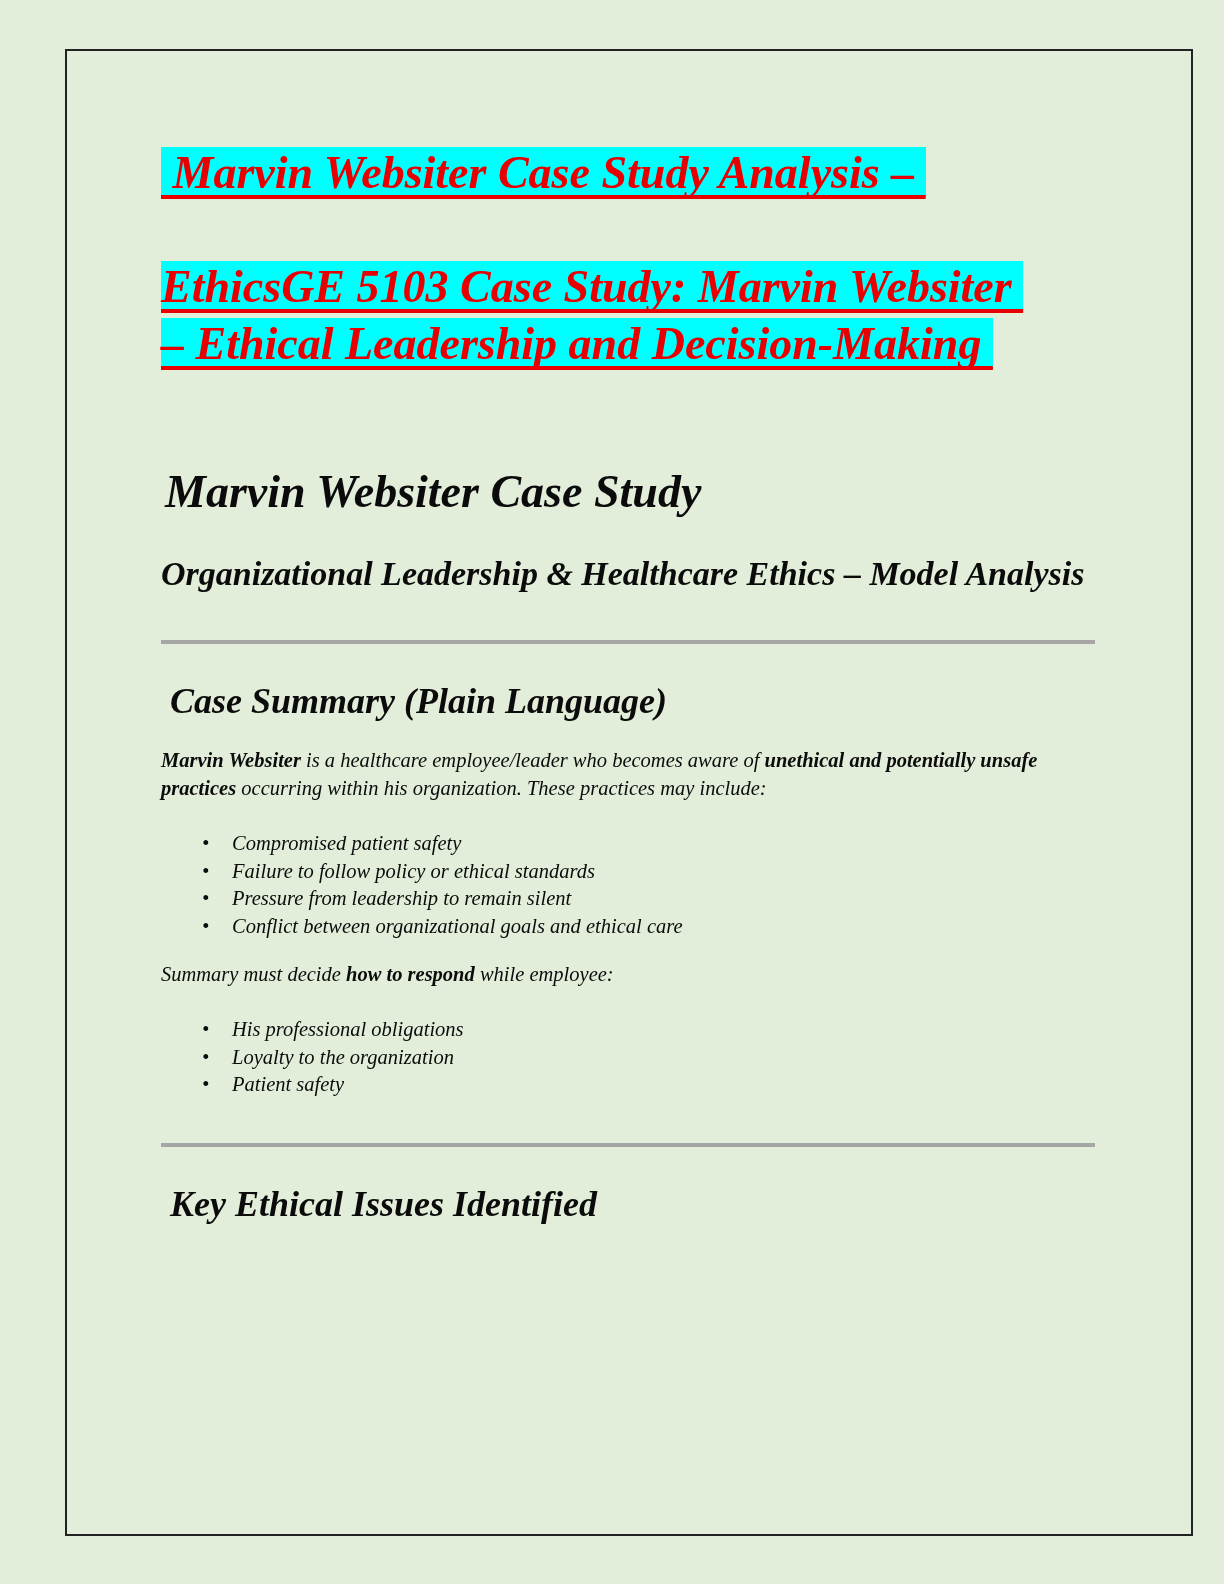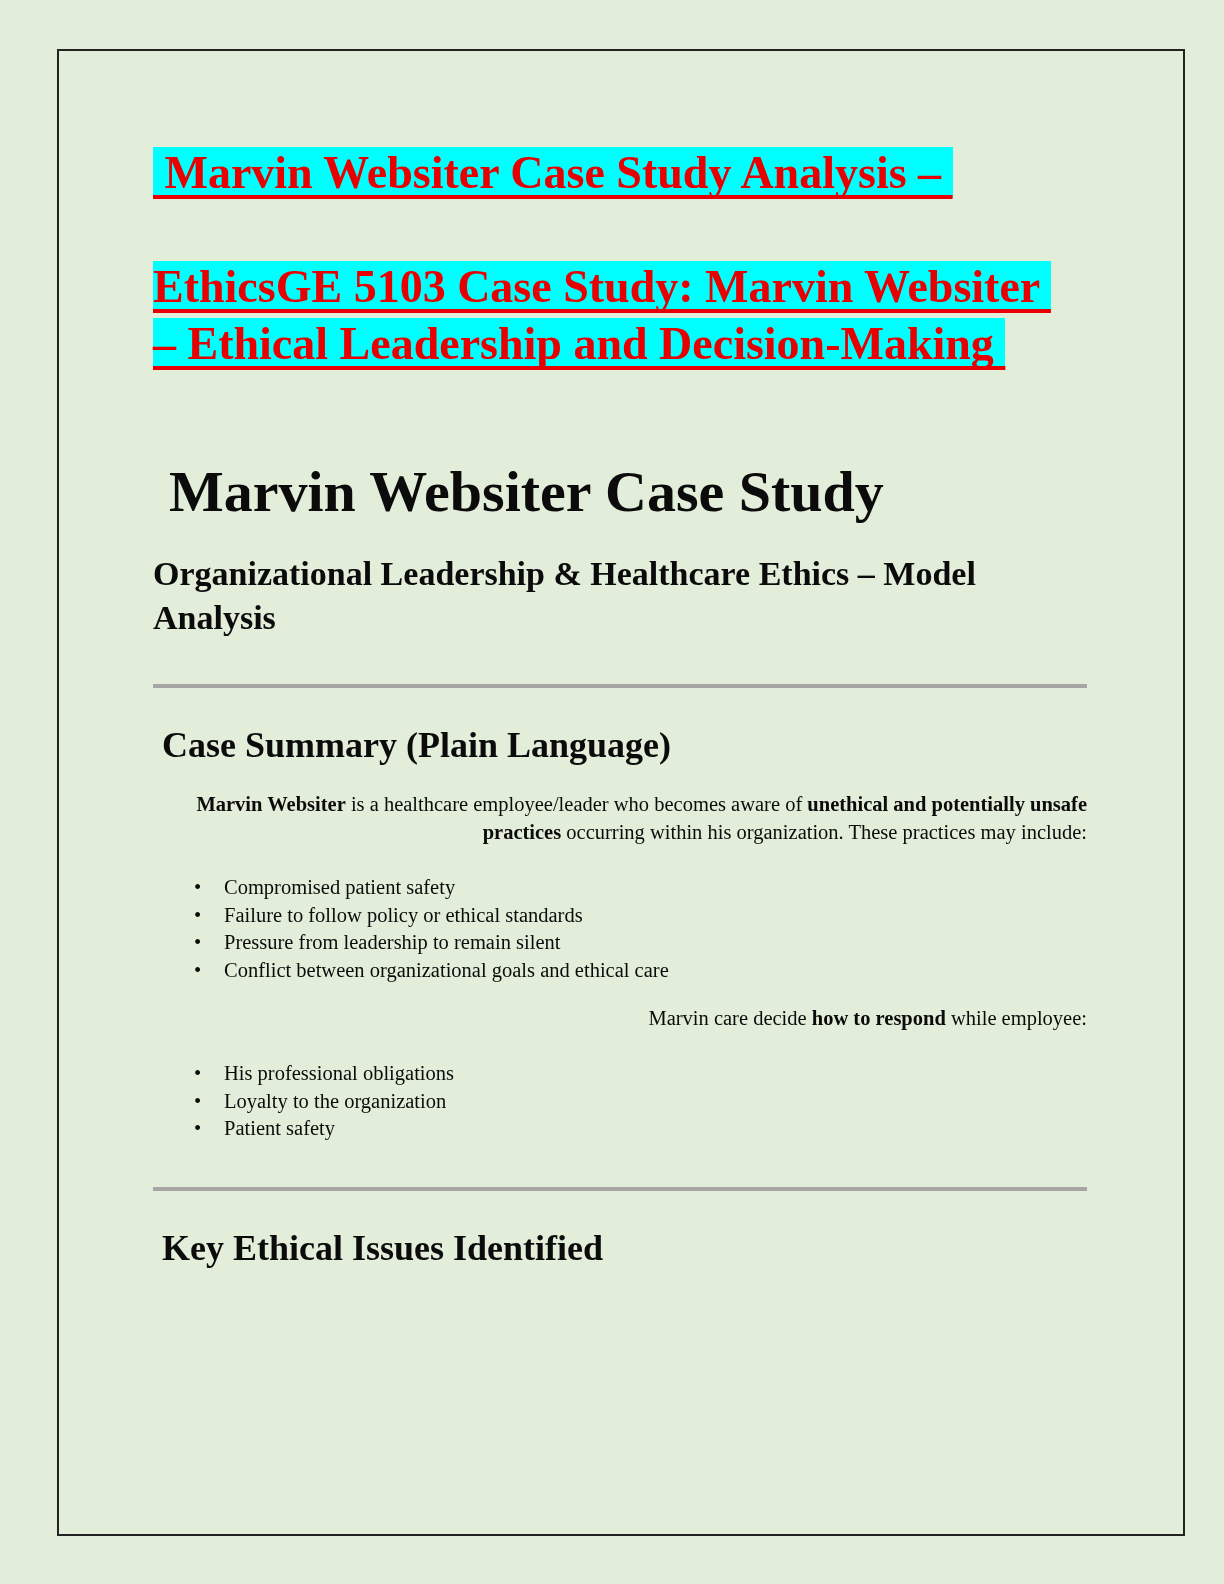--- a/index.html
+++ b/index.html
@@ -13,65 +13,65 @@
   *{box-sizing:border-box;}
   html,body{margin:0;padding:0;}
   body{
     width:1224px;height:1584px;
     background:var(--bg);
     font-family:"Liberation Serif","DejaVu Serif",serif;
     color:var(--ink);
     position:relative;
   }
   .page-border{
-    position:absolute;left:57px;top:49px;
+    position:absolute;left:65px;top:49px;
     width:1128px;height:1487px;
     border:2px solid var(--page-border);
     padding:93px 96px 0 94px;
+    font-style:italic;
   }
   .doc-title{
     margin:0;
     font-size:46px;
     line-height:57px;
     font-weight:bold;
     color:var(--accent-red);
   }
   .doc-title .hl-line{
     background:var(--hl);
     white-space:pre;
     text-decoration:underline;
     text-decoration-color:var(--accent-red);
     text-decoration-thickness:4px;
     text-underline-offset:7px;
     text-decoration-skip-ink:none;
   }
   .h-main{
-    margin:92px 0 0 16px;
-    font-size:58px;line-height:56px;font-weight:bold;
+    margin:92px 0 0 4px;
+    font-size:46px;line-height:56px;font-weight:bold;
     white-space:pre-wrap;
   }
   .h-sub{
     margin:32px 0 8px 0;
     font-size:34px;line-height:44px;font-weight:bold;
     white-space:pre-wrap;
   }
   .rule{
     border:none;height:4px;background:var(--rule);
     margin:44px 0 0 0;width:100%;
   }
   .h-section{
     margin:34px 0 0 0;
     font-size:36px;line-height:46px;font-weight:bold;
     white-space:pre-wrap;
   }
   .body-par{
     margin:22px 0 0 0;
     font-size:20.5px;line-height:28px;
     white-space:pre-wrap;
-    text-align:right;
   }
   .body-par .b{font-weight:bold;}
   .par-2{margin-top:20px;}
   ul.bullets{
     margin:28px 0 0 0;
     padding:0 0 0 71px;
     list-style:none;
     font-size:20.5px;line-height:27.5px;
   }
   ul.bullets li{
@@ -101,21 +101,21 @@
 
   <p class="body-par"><span class="b">Marvin Websiter</span><span> is a healthcare employee/leader who becomes aware of </span><span class="b">unethical and potentially unsafe practices</span><span> occurring within his organization. These practices may include:</span></p>
 
   <ul class="bullets">
       <li>Compromised patient safety</li>
       <li>Failure to follow policy or ethical standards</li>
       <li>Pressure from leadership to remain silent</li>
       <li>Conflict between organizational goals and ethical care</li>
     </ul>
 
-  <p class="body-par par-2"><span>Marvin care decide </span><span class="b">how to respond</span><span> while employee:</span></p>
+  <p class="body-par par-2"><span>Summary must decide </span><span class="b">how to respond</span><span> while employee:</span></p>
 
   <ul class="bullets">
       <li>His professional obligations</li>
       <li>Loyalty to the organization</li>
       <li>Patient safety</li>
     </ul>
 
   <hr class="rule">
 
   <h3 class="h-section"> Key Ethical Issues Identified</h3>

